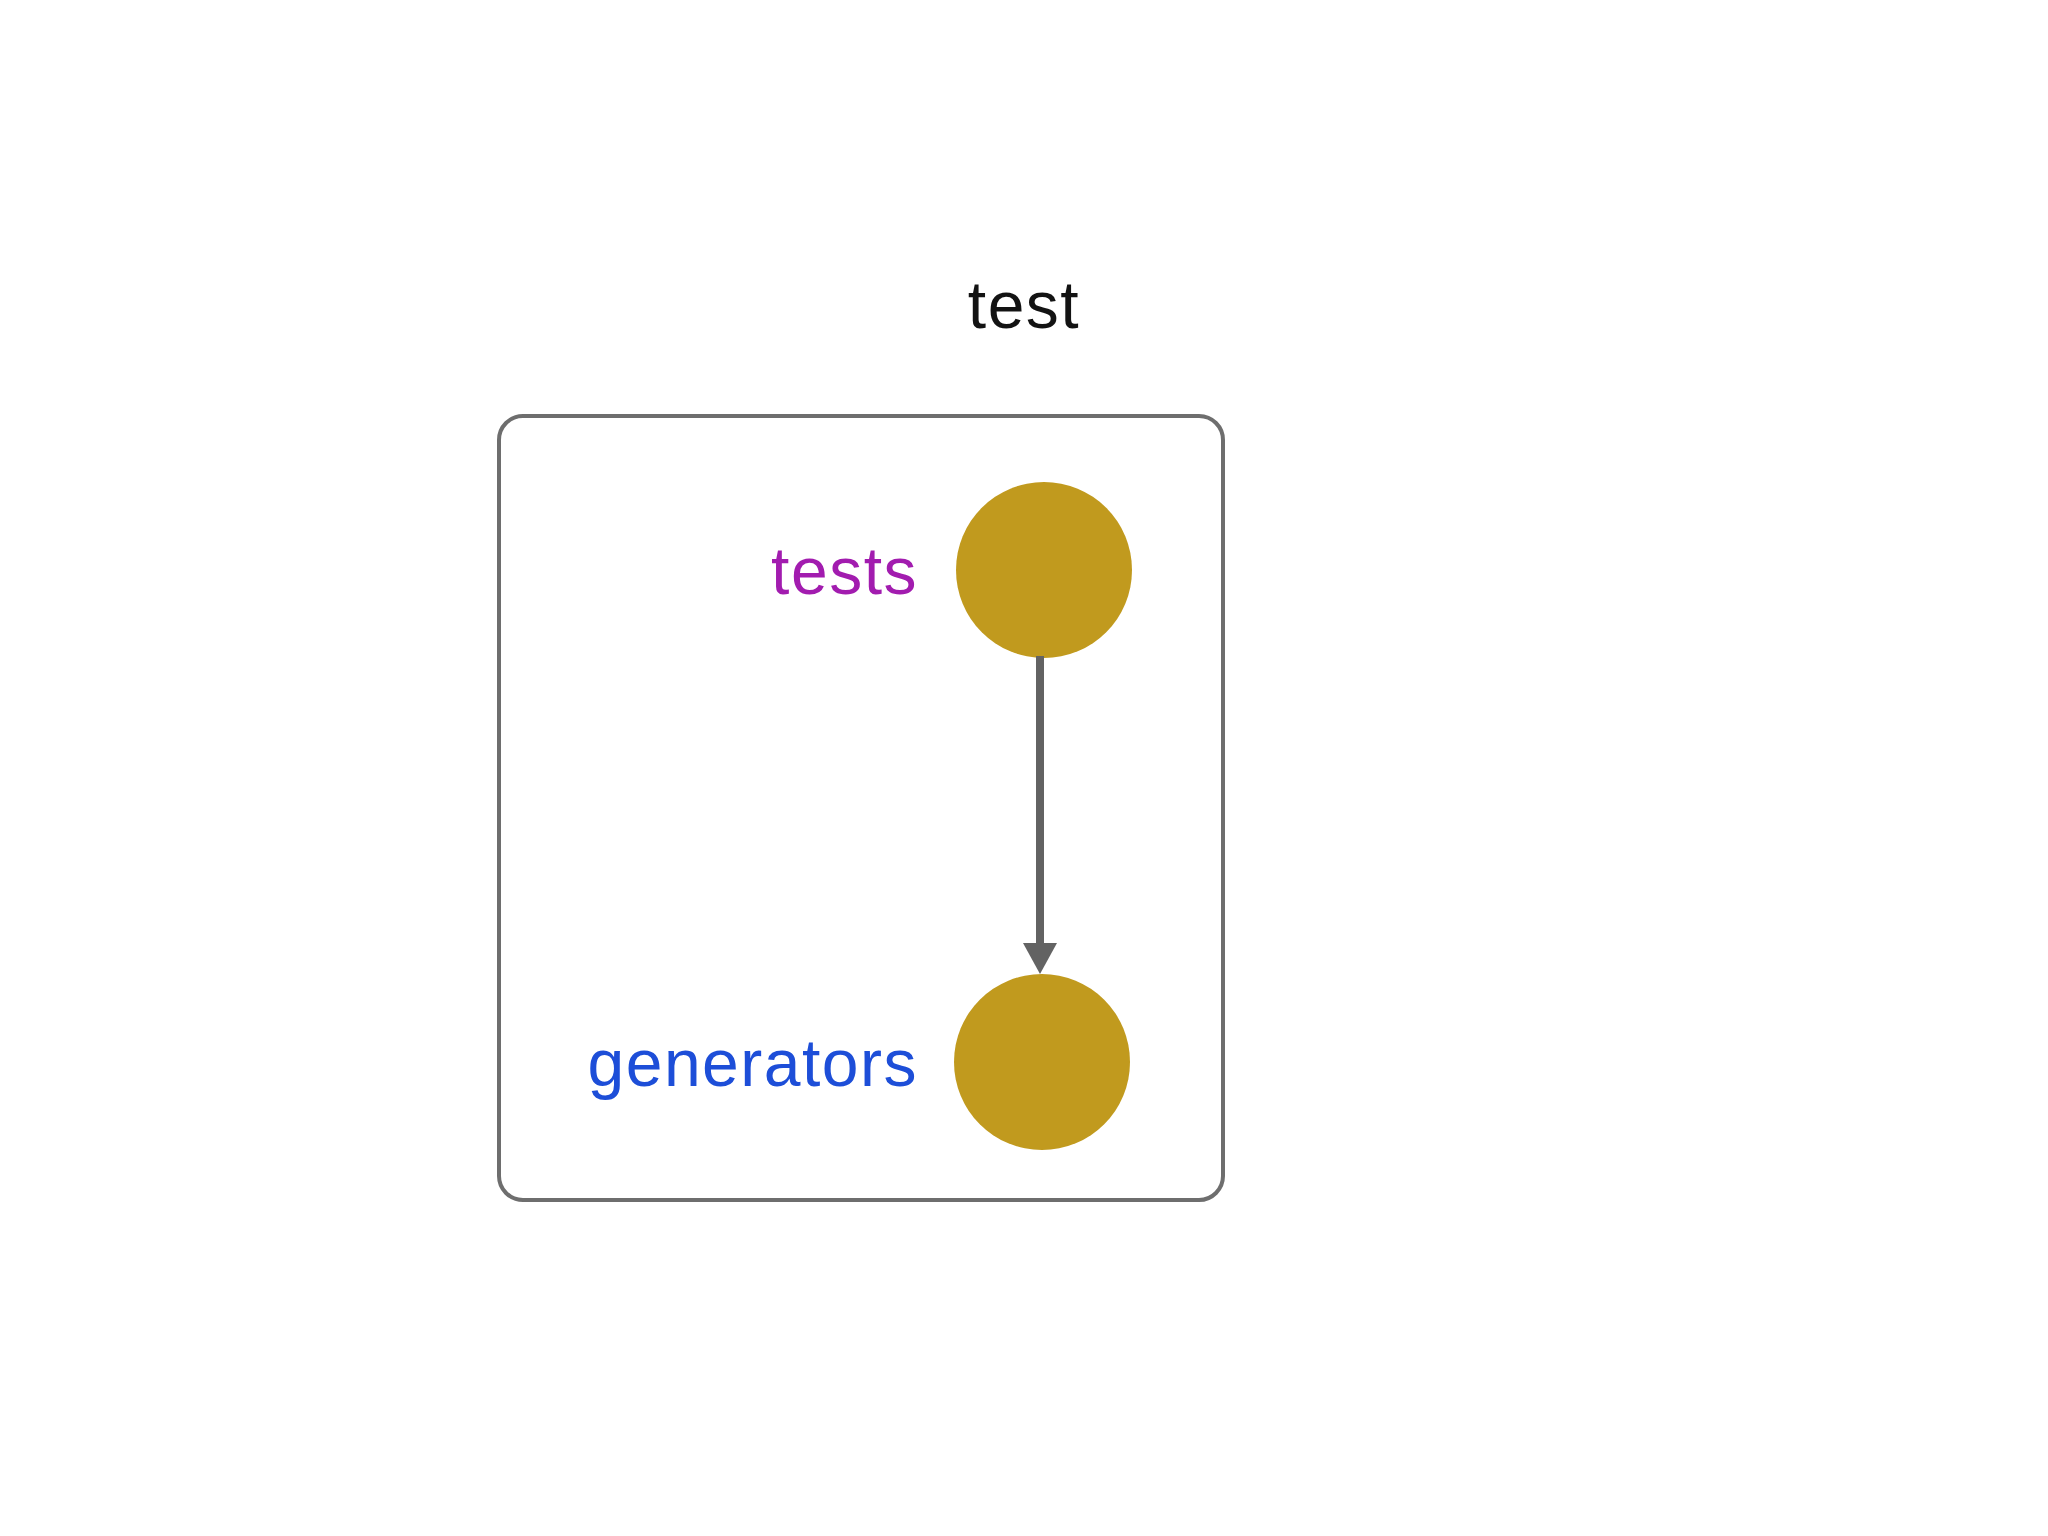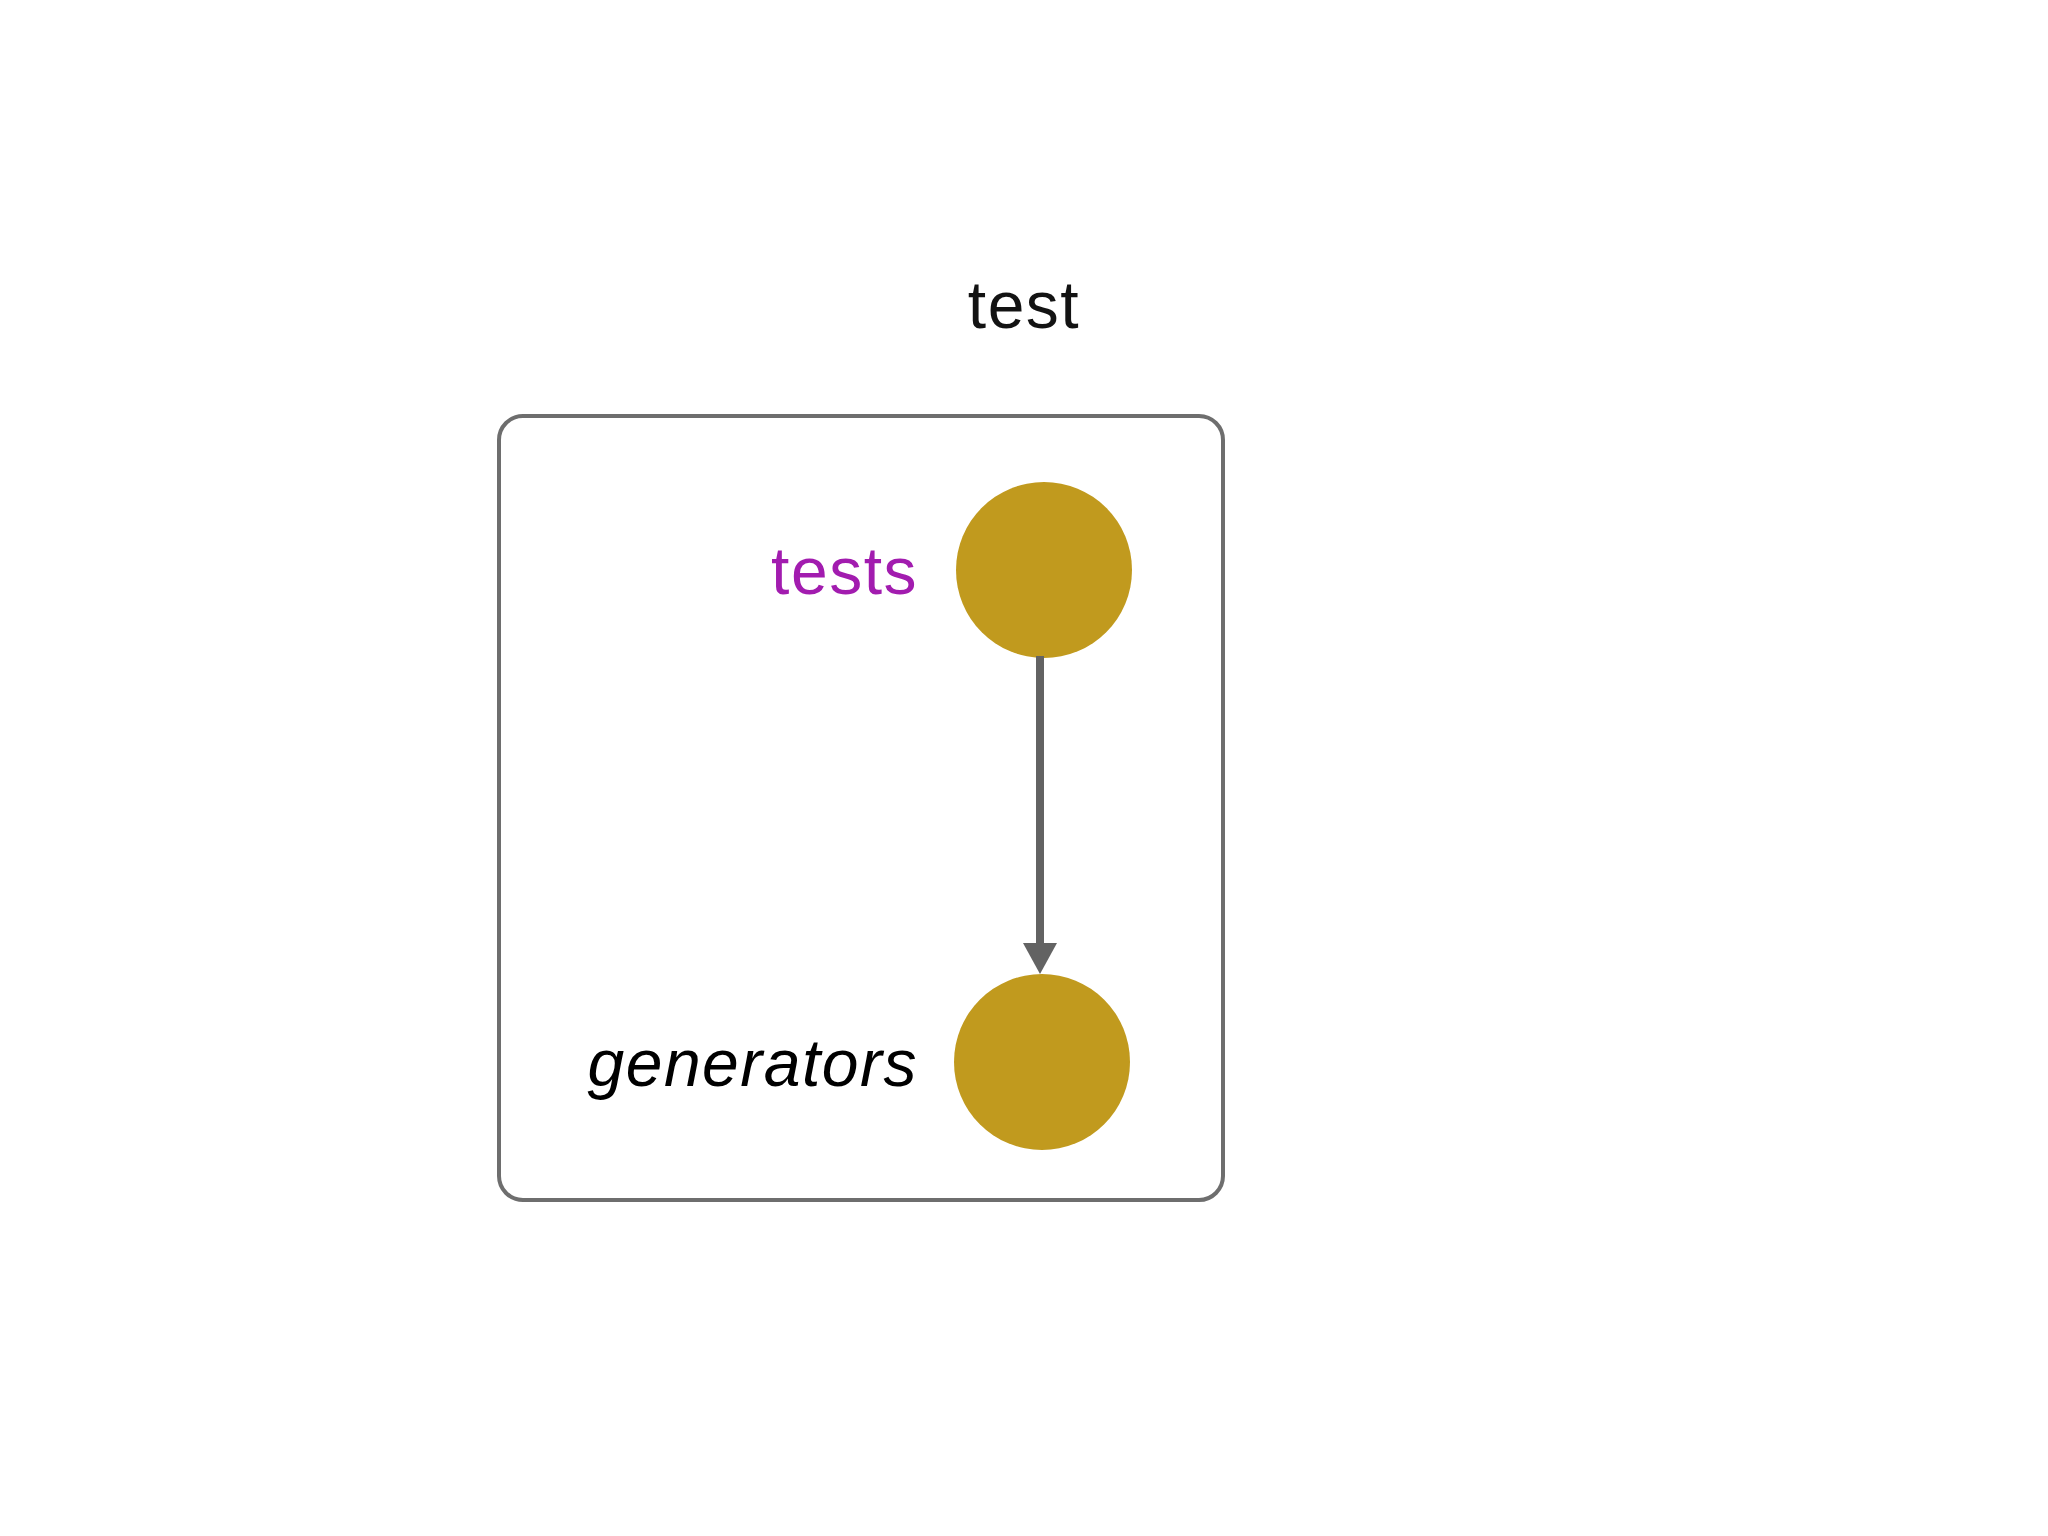--- a/index.html
+++ b/index.html
@@ -95,17 +95,17 @@
 
   <div class="node-label tests" style="color: #a21caf;">tests</div>
 
   <div class="node-circle tests" style="background-color: rgb(193, 154, 30);"></div>
 
   <svg class="edge-svg" viewBox="0 0 56 320">
     <line x1="28" y1="0" x2="28" y2="289" stroke-width="8" style="stroke: rgb(99, 99, 99);"></line>
     <polygon points="11,287 45,287 28,318" style="fill: rgb(99, 99, 99);"></polygon>
   </svg>
 
-  <div class="node-label generators" style="color: #000000; font-style: italic;">generators</div>
+  <div class="node-label generators" style="color: #1d4ed8;">generators</div>
 
   <div class="node-circle generators" style="background-color: rgb(193, 154, 30);"></div>
 
 </div>
 
 </body></html>

